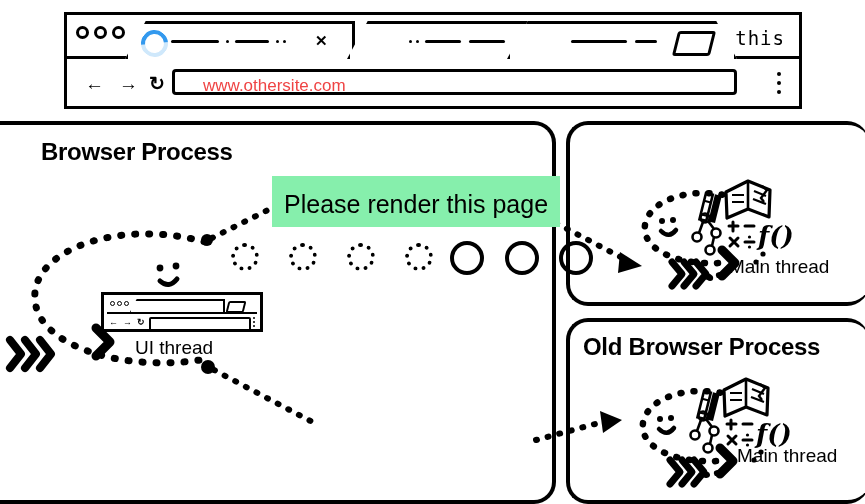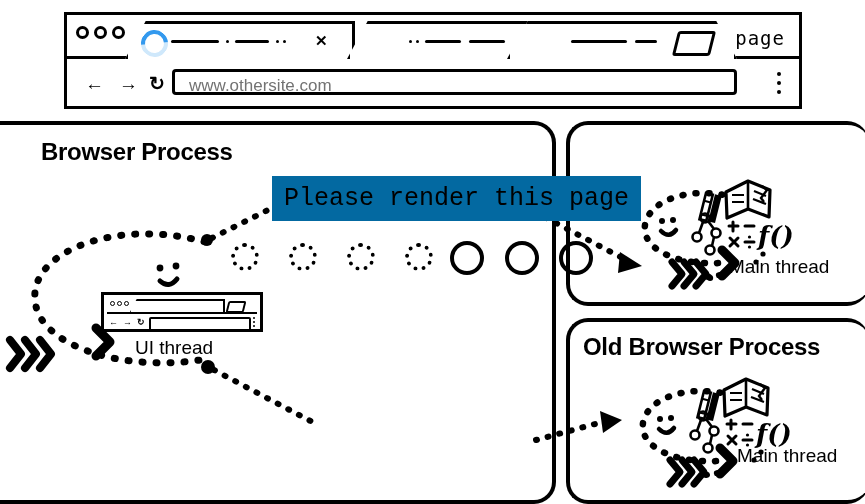--- a/index.html
+++ b/index.html
@@ -19,34 +19,34 @@
      border-right-color:#cfe8fb;border-bottom-color:#cfe8fb;transform:rotate(40deg);}
   .tline{position:absolute;height:3px;background:#000;border-radius:2px;}
   .tdot{position:absolute;height:3px;width:3px;background:#000;border-radius:50%;}
   .tabx{position:absolute;font-size:15px;font-weight:bold;line-height:1;color:#000;font-family:"Liberation Sans",sans-serif;}
   .newtab{position:absolute;left:608px;top:16px;width:32px;height:19px;border:3px solid #000;border-radius:3px;transform:skewX(-14deg);background:#fff;}
   .meow{position:absolute;right:14px;top:12px;font-size:19px;letter-spacing:1px;font-family:"DejaVu Sans Mono",monospace;}
 
   .navbar{position:relative;height:50px;box-sizing:border-box;border-bottom:3px solid #000;}
   .navico{position:absolute;top:15px;font-size:19px;font-weight:bold;line-height:1;}
   .urlbar{position:absolute;left:105px;top:10px;width:565px;height:26px;border:3px solid #000;border-radius:4px;background:#fff;box-sizing:border-box;}
-  .urltext{position:absolute;left:14px;top:4px;font-size:17px;color:#737373;}
+  .urltext{position:absolute;left:28px;top:4px;font-size:17px;color:#ef4444;}
   .kebab{position:absolute;right:18px;top:13px;}
   .kebab i{display:block;width:4px;height:4px;background:#000;border-radius:50%;margin-bottom:5px;}
 
   
   .panel{position:absolute;border:4px solid #000;background:#fff;box-sizing:border-box;}
   .p-browser{left:0;top:121px;width:556px;height:383px;border-top-right-radius:22px;border-bottom-right-radius:22px;border-left:none;}
   .p-browser:after{content:"";position:absolute;left:-8px;top:-4px;width:8px;height:383px;background:#fff;}
   .p-new{left:566px;top:121px;width:303px;height:185px;border-radius:22px;border-right:none;}
   .p-old{left:566px;top:318px;width:303px;height:186px;border-radius:22px;border-right:none;}
   .ptitle{position:absolute;font-size:24px;font-weight:bold;letter-spacing:-0.3px;white-space:nowrap;}
 
   
-  .callout{position:absolute;background:#0369a1;font-size:25px;line-height:1;padding:10px 12px 10px;white-space:nowrap;font-family:Liberation Mono, monospace;}
+  .callout{position:absolute;background:#86efac;font-size:25px;line-height:1;padding:16px 12px 10px;white-space:nowrap;}
 
   
   .lbl{position:absolute;font-size:19px;font-weight:normal;white-space:nowrap;}
 
   
   .circ{position:absolute;width:28px;height:28px;border-radius:50%;box-sizing:border-box;}
   .circ.solid{border:4px solid #000;}
   .circ.dotted{border:4px dotted #000;}
 
   svg.ov{position:absolute;left:0;top:0;width:865px;height:504px;pointer-events:none;}
@@ -100,21 +100,21 @@
       </div>
 
       <div class="tab r" style="left:440px;width:230px;">
         <div class="shape"></div>
         <div class="tline" style="left:64px;top:19px;width:56px;"></div>
         <div class="tline" style="left:128px;top:19px;width:22px;"></div>
         <div class="tabx" style="left:188px;top:12px;">✕</div>
       </div>
 
       <div class="newtab"></div>
-      <div class="meow">page</div>
+      <div class="meow">this</div>
     </div>
 
     <div class="navbar">
       <div class="navico" style="left:18px;">←</div>
       <div class="navico" style="left:52px;">→</div>
       <div class="navico" style="left:82px;">↻</div>
       <div class="urlbar">
         <div class="urltext">www.othersite.com</div>
       </div>
       <div class="kebab">

